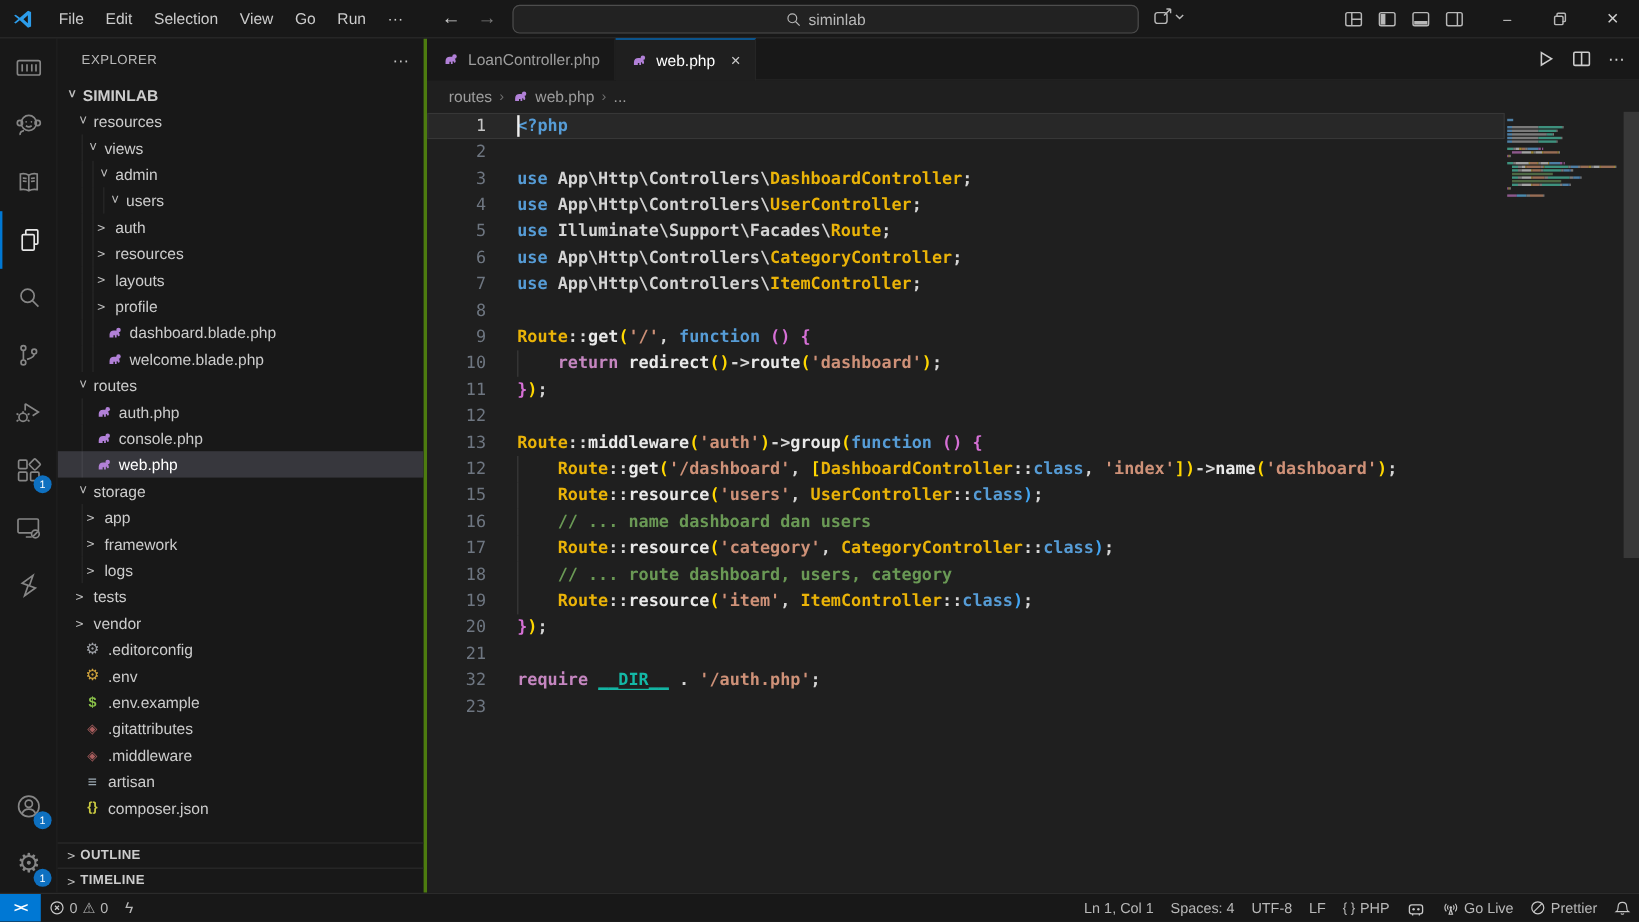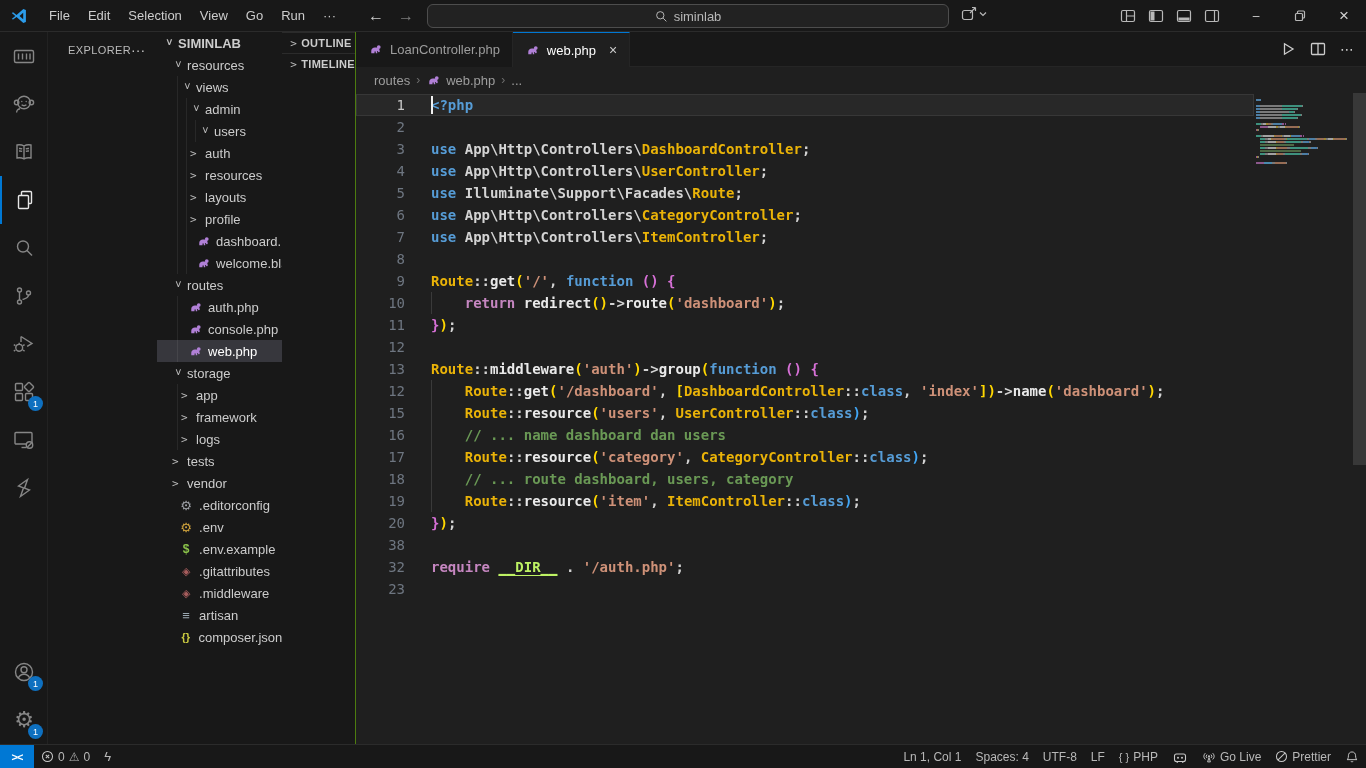--- a/index.html
+++ b/index.html
@@ -33,21 +33,21 @@
   .act-item { width:48px; height:48px; display:flex; align-items:center; justify-content:center; position:relative; }
   .act-item svg { stroke:#868686; fill:none; stroke-width:1.4; width:24px; height:24px; }
   .act-item.active { border-left:2px solid #0078d4; }
   .act-item.active svg { stroke:#e7e7e7; }
   .act-spacer { flex:1 1 auto; }
   .badge { position:absolute; right:5px; bottom:5px; min-width:15px; height:15px; border-radius:8px;
            background:#0e70c0; color:#fff; font-size:9px; display:flex; align-items:center; justify-content:center; }
   .gear-glyph { font-size:22px; color:#868686; line-height:1; }
 
   
-  .sidebar { width:308px; background:#181818; border-right:1px solid #4d7c0f; display:flex; flex-direction:row; }
+  .sidebar { width:308px; background:#181818; border-right:3px solid #4d7c0f; display:flex; flex-direction:column; }
   .sb-header { height:36px; display:flex; align-items:center; justify-content:space-between; padding:0 12px 0 20px; }
   .sb-title { color:#bbbbbb; font-size:11px; letter-spacing:.4px; }
   .sb-more { color:#c5c5c5; font-size:14px; }
   .tree { flex:1 1 auto; overflow:hidden; position:relative; }
   .trow { height:22px; display:flex; align-items:center; color:#cccccc; font-size:13px; position:relative; white-space:nowrap; }
   .trow.sel { background:#37373d; color:#ffffff; }
   .trow .chev { width:12px; display:inline-block; color:#bdbdbd; font-size:11px; transform-origin:45% 55%; margin-right:3px; font-family:"DejaVu Sans Mono",monospace;}
   .trow .chev.open { transform:rotate(90deg); }
   .trow.root { font-weight:700; }
   .tguide { position:absolute; top:0; bottom:0; width:1px; background:rgba(255,255,255,.07); }
@@ -83,21 +83,21 @@
   .line .ln { width:49px; text-align:right; color:#6e7681; flex:0 0 49px; font-weight:400; }
   .line .code { padding-left:26px; white-space:pre; }
   .line.cur { background:rgba(255,255,255,.045); box-shadow:inset 0 0 0 1px rgba(255,255,255,.07); }
   .line.cur .ln { color:#c6c6c6; }
   .iguide { position:absolute; left:75px; top:0; bottom:0; width:1px; background:#3a3a3a; }
   .cursor { position:absolute; left:75px; top:2px; width:1.5px; height:18px; background:#f0f0f0; }
 
   .tk-kw{color:#569cd6} .tk-cls{color:#eab308} .tk-str{color:#ce9178} .tk-txt{color:#d4d4d4}
   .tk-fn{color:#e9e9e9} .tk-ctrl{color:#c586c0} .tk-cmt{color:#6a9955}
   .tk-b1{color:#ffd700} .tk-b2{color:#d670d6} .tk-b3{color:#41a6f5}
-  .tk-const{color:#bef264;text-decoration:underline;text-underline-offset:3px}
+  .tk-const{color:#14b8a6;text-decoration:underline;text-underline-offset:3px}
 
   .minimap { position:absolute; top:6px; right:14px; width:96px; }
   .mm-row { height:2px; margin-bottom:1px; display:flex; }
   .mm-row span { height:2px; display:inline-block; opacity:.75; }
   .scrollbar { position:absolute; top:0; right:0; width:13px; bottom:0; }
   .scroll-thumb { position:absolute; top:0; right:0; width:13px; height:372px; background:rgba(121,121,121,.28); }
 
   
   .statusbar { height:24px; background:#181818; border-top:1px solid #2b2b2b; display:flex; align-items:center;
                color:#b8b8b8; font-size:12px; flex:0 0 24px; }
@@ -597,21 +597,21 @@
             <div class="line">
               <span class="ln">19</span>
               <div class="iguide"></div>
               <span class="code"><span class="tk-txt">    </span><span class="tk-cls">Route</span><span class="tk-txt">::</span><span class="tk-fn">resource</span><span class="tk-b1">(</span><span class="tk-str">'item'</span><span class="tk-txt">, </span><span class="tk-cls">ItemController</span><span class="tk-txt">::</span><span class="tk-kw">class</span><span class="tk-b3">)</span><span class="tk-txt">;</span></span>
             </div>
             <div class="line">
               <span class="ln">20</span>
               <span class="code"><span class="tk-b2">}</span><span class="tk-b1">)</span><span class="tk-txt">;</span></span>
             </div>
             <div class="line">
-              <span class="ln">38</span>
+              <span class="ln">21</span>
               <span class="code"></span>
             </div>
             <div class="line">
               <span class="ln">32</span>
               <span class="code"><span class="tk-ctrl">require </span><span class="tk-const">__DIR__</span><span class="tk-txt"> . </span><span class="tk-str">'/auth.php'</span><span class="tk-txt">;</span></span>
             </div>
             <div class="line">
               <span class="ln">23</span>
               <span class="code"></span>
             </div>

